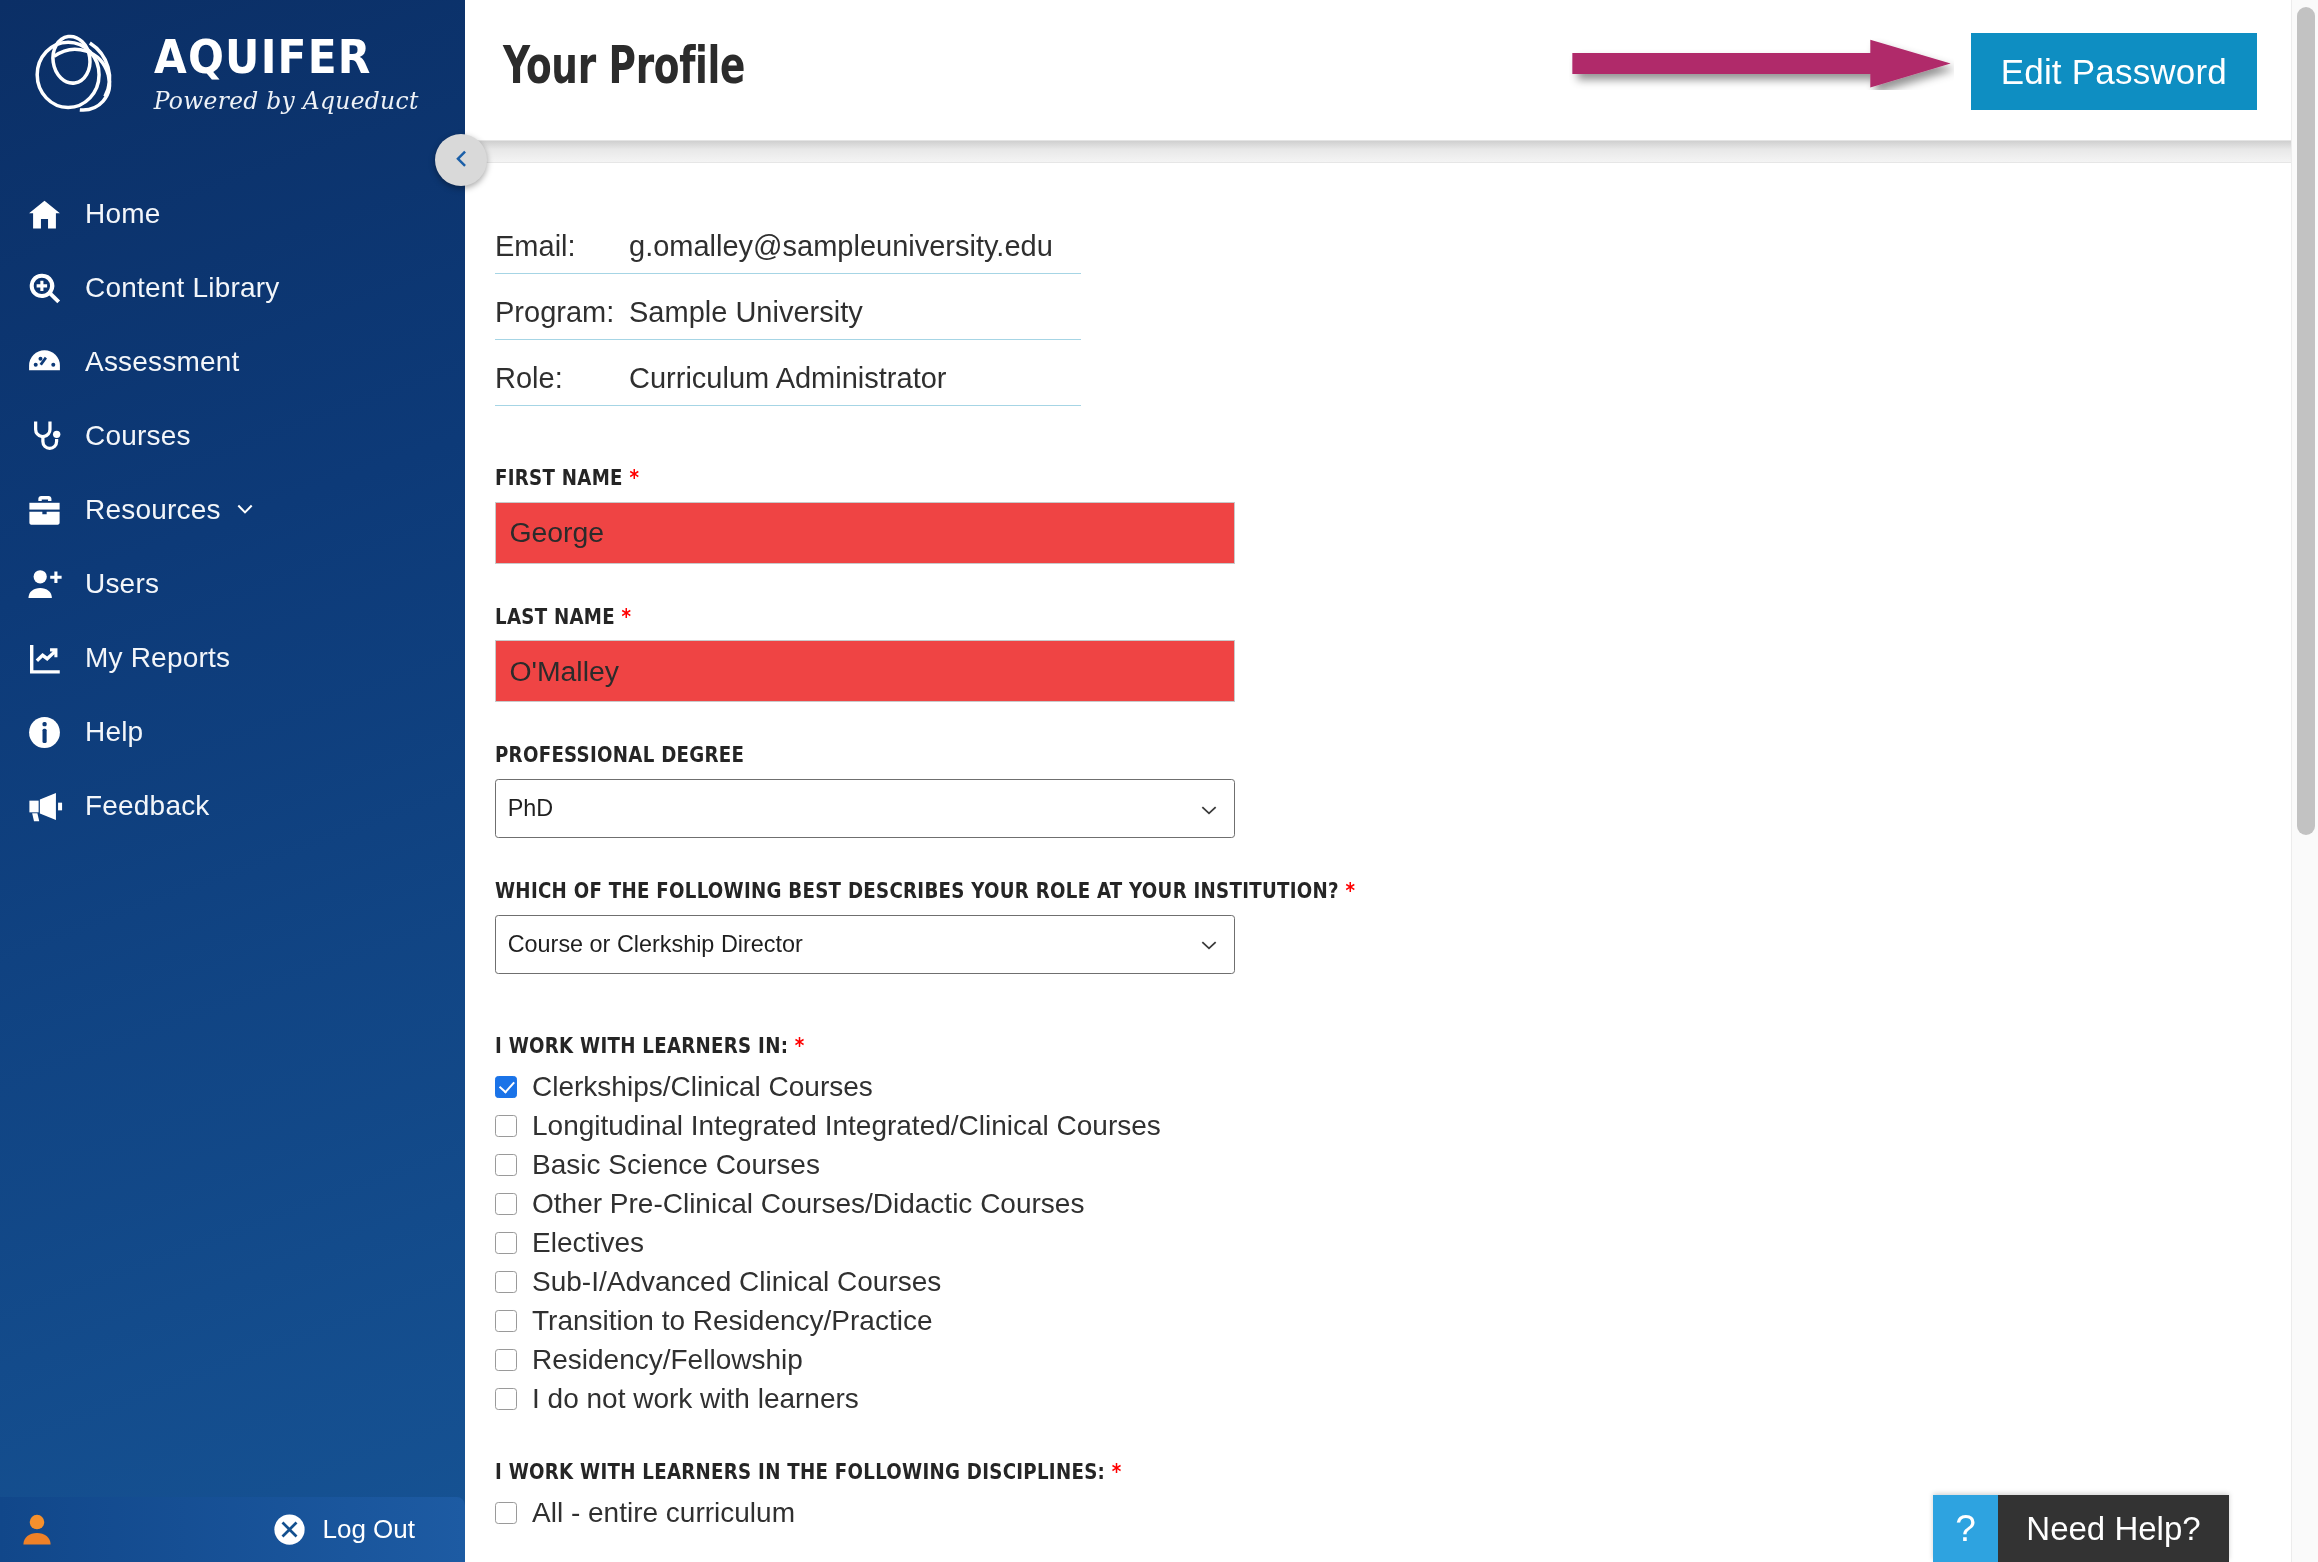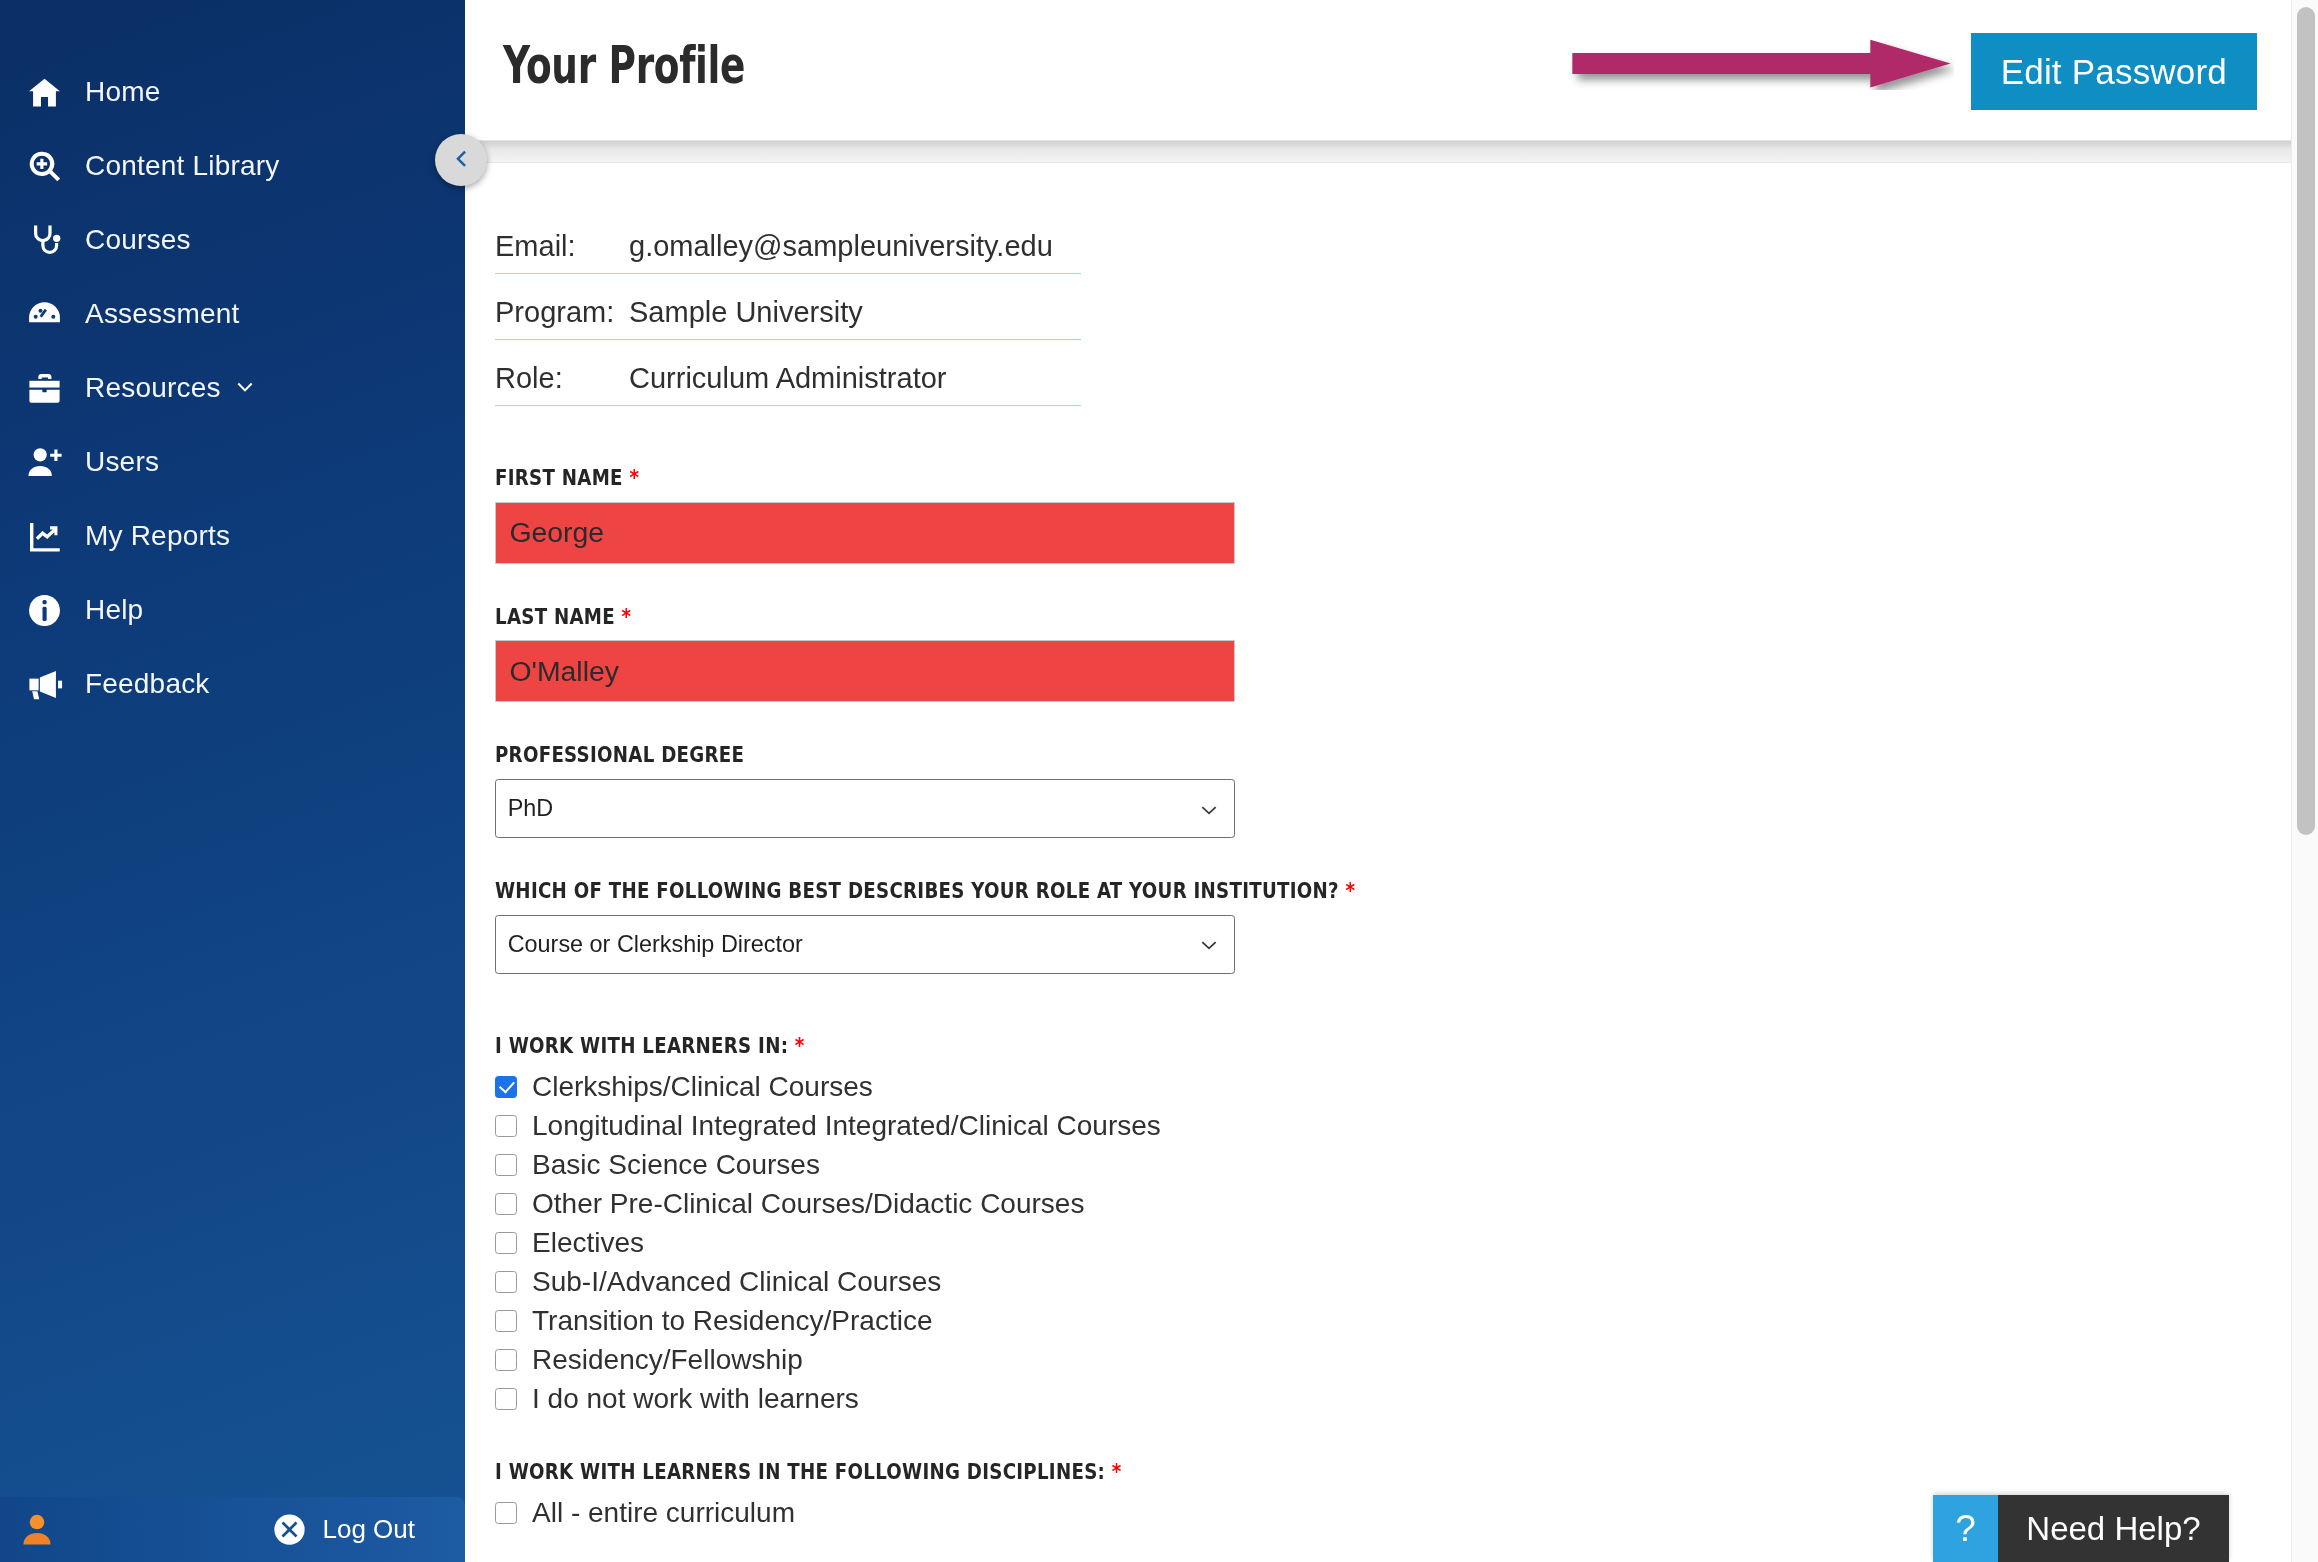--- a/index.html
+++ b/index.html
@@ -278,63 +278,79 @@
     background: #c2c2c2; border-radius: 9.2px;
   }
 </style>
 </head>
 <body>
 
 <div id="app">
 
   <aside id="sidebar">
 
+    <div class="logo-wrap">
+      <div class="logo-mark">
+        <svg viewBox="0 0 128 118" xmlns="http://www.w3.org/2000/svg">
+          <g fill="none" stroke="#ffffff" stroke-width="4.2">
+            <ellipse cx="48" cy="62" rx="37" ry="39"></ellipse>
+            <ellipse cx="52" cy="44" rx="22" ry="28" transform="rotate(-8 52 44)"></ellipse>
+            <path d="M31 40 C 56 22, 88 34, 96 62 C 103 88, 84 106, 62 104"></path>
+            <path d="M74 24 C 96 38, 104 66, 92 88"></path>
+          </g>
+        </svg>
+      </div>
+      <div class="logo-text">
+        <div class="logo-name">AQUIFER</div>
+        <div class="logo-tag">Powered by Aqueduct</div>
+      </div>
+    </div>
 
     <nav class="nav">
 
       <div class="nav-item">
         <span class="nav-icon">
           <svg viewBox="0 0 24 24">
               <path d="M12 3 L2 11.2 h2.6 V21 h5.1 v-6.1 h4.6 V21 h5.1 v-9.8 H22 Z"></path>
             </svg>
         </span>
         <span class="nav-label">Home</span>
       </div>
 
       <div class="nav-item">
         <span class="nav-icon">
           <svg viewBox="0 0 24 24">
             <path d="M10.3 2.4a7.9 7.9 0 1 0 4.9 14.1l5.1 5.1 1.8-1.8-5.1-5.1A7.9 7.9 0 0 0 10.3 2.4zm0 2.6a5.3 5.3 0 1 1 0 10.6 5.3 5.3 0 0 1 0-10.6z"></path>
             <path d="M9.3 6.9h2v2.4h2.4v2h-2.4v2.4h-2v-2.4H6.9v-2h2.4z"></path>
           </svg>
         </span>
         <span class="nav-label">Content Library</span>
-      </div>
-
-      <div class="nav-item">
-        <span class="nav-icon">
-          <svg viewBox="0 0 24 24">
-            <path d="M5.2 2.3h2.1v5.1a3.6 3.6 0 0 0 7.2 0V2.3h2.1v5.1a5.7 5.7 0 0 1-4.6 5.6v2.3a3.4 3.4 0 1 0 6.8 0v-1.6h2.1v1.6a5.5 5.5 0 1 1-11 0v-2.3A5.7 5.7 0 0 1 5.2 7.4z"></path>
-            <circle cx="19.9" cy="10.6" r="2.4"></circle>
-          </svg>
-        </span>
-        <span class="nav-label">Courses</span>
       </div>
 
       <div class="nav-item">
         <span class="nav-icon">
           <svg viewBox="0 0 24 24">
             <path d="M12 4a10 10 0 0 0-10 10v3h20v-3A10 10 0 0 0 12 4z"></path>
             <circle cx="6.3" cy="13.4" r="1.3" fill="#0d3a78"></circle>
             <circle cx="9.4" cy="9.6" r="1.3" fill="#0d3a78"></circle>
             <circle cx="17.7" cy="13.4" r="1.3" fill="#0d3a78"></circle>
             <path d="M12.2 8.3l1.4 1.1-3.3 4.6-1.5-1z" fill="#0d3a78"></path>
           </svg>
         </span>
         <span class="nav-label">Assessment</span>
+      </div>
+
+      <div class="nav-item">
+        <span class="nav-icon">
+          <svg viewBox="0 0 24 24">
+            <path d="M5.2 2.3h2.1v5.1a3.6 3.6 0 0 0 7.2 0V2.3h2.1v5.1a5.7 5.7 0 0 1-4.6 5.6v2.3a3.4 3.4 0 1 0 6.8 0v-1.6h2.1v1.6a5.5 5.5 0 1 1-11 0v-2.3A5.7 5.7 0 0 1 5.2 7.4z"></path>
+            <circle cx="19.9" cy="10.6" r="2.4"></circle>
+          </svg>
+        </span>
+        <span class="nav-label">Courses</span>
       </div>
 
       <div class="nav-item">
         <span class="nav-icon">
           <svg viewBox="0 0 24 24">
             <path d="M9.3 2.6h5.4c1 0 1.8.8 1.8 1.8v1.4h-2.2V4.8H10.2v1h-2.2V4.4c0-1 .8-1.8 1.8-1.8z"></path>
             <path d="M2.2 7h19.6v4.4H2.2z"></path>
             <path d="M2.2 12.8h8.4v1.7h2.8v-1.7h8.4v7.2c0 .7-.5 1.2-1.2 1.2H3.4c-.7 0-1.2-.5-1.2-1.2z"></path>
           </svg>
         </span>

